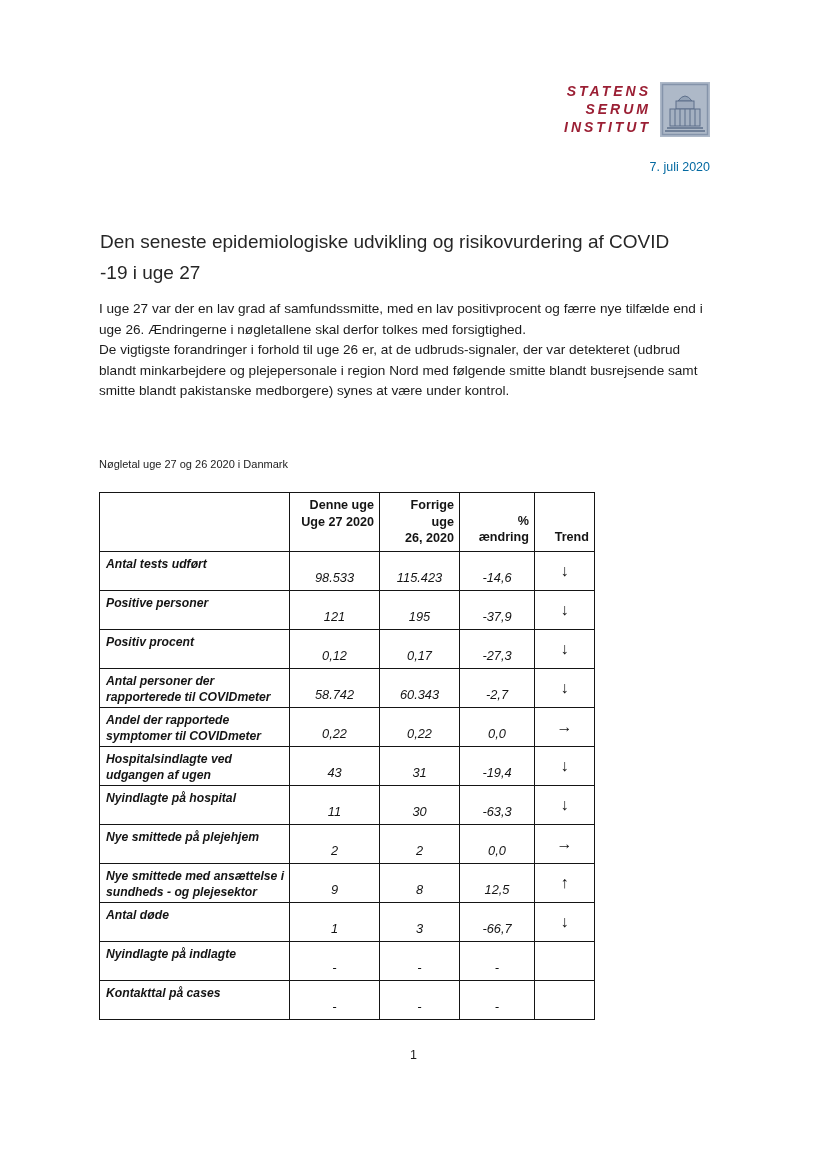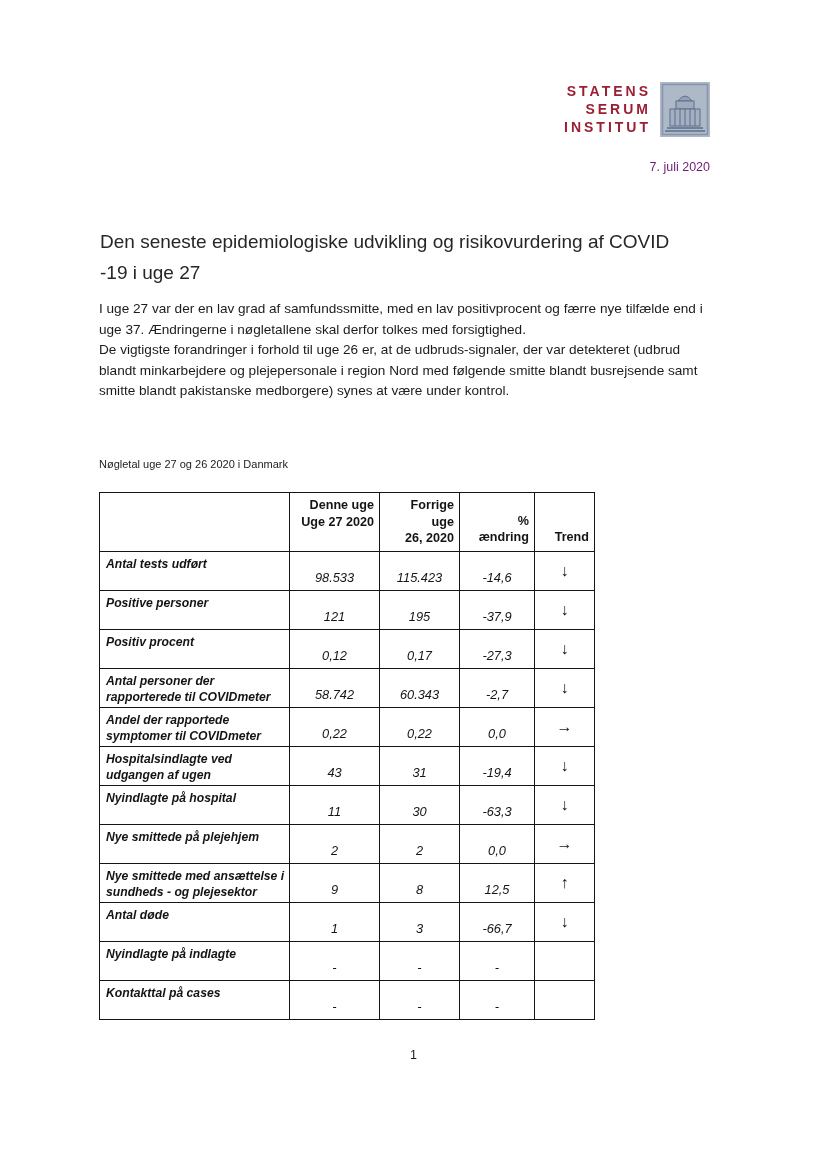--- a/index.html
+++ b/index.html
@@ -6,23 +6,23 @@
   html,body { background:#ffffff; }
   .page {
     position:relative; width:827px; height:1169px; margin:0 auto;
     background:#ffffff; overflow:hidden;
     font-family:"Liberation Sans", sans-serif; color:#1f1f1f;
   }
 
   
   .logo-block { position:absolute; top:82px; right:117px; display:flex; align-items:flex-start; gap:9px; }
   .logo-text { text-align:right; font-size:14px; line-height:18px; letter-spacing:3px; font-weight:bold; }
-  .logo-text span { display:block; }
+  .logo-text span { display:block;font-style:italic; }
   .logo-img { display:block; width:50px; height:55px; }
-  .doc-date { position:absolute; top:160px; right:117px; font-size:12.5px; color:#701a75; }
+  .doc-date { position:absolute; top:160px; right:117px; font-size:12.5px; color:#0369a1; }
 
   
   .doc-title {
     position:absolute; left:100px; top:226px; width:585px;
     font-size:19px; font-weight:normal; line-height:31px; color:#262626;
   }
   .intro { position:absolute; left:99px; top:299px; width:618px; font-size:13.6px; line-height:20.5px; color:#1b1b1b; }
   .intro p + p { }
 
   
@@ -83,21 +83,21 @@
       <path d="M15 27 V44 M20 27 V44 M25 27 V44 M30 27 V44 M35 27 V44" stroke="#5d6f8a" stroke-width="1" fill="none"></path>
       <line x1="7" y1="46" x2="43" y2="46" stroke="#5d6f8a" stroke-width="1.5"></line>
       <line x1="5" y1="49" x2="45" y2="49" stroke="#5d6f8a" stroke-width="1.5"></line>
     </svg>
   </div>
   <div class="doc-date">7. juli 2020</div>
 
   <h1 class="doc-title">Den seneste epidemiologiske udvikling og risikovurdering af COVID -19 i uge 27</h1>
 
   <section class="intro">
-    <p>I uge 27 var der en lav grad af samfundssmitte, med en lav positivprocent og færre nye tilfælde end i uge 37. Ændringerne i nøgletallene skal derfor tolkes med forsigtighed.</p>
+    <p>I uge 27 var der en lav grad af samfundssmitte, med en lav positivprocent og færre nye tilfælde end i uge 26. Ændringerne i nøgletallene skal derfor tolkes med forsigtighed.</p>
     <p>De vigtigste forandringer i forhold til uge 26 er, at de udbruds-signaler, der var detekteret (udbrud blandt minkarbejdere og plejepersonale i region Nord med følgende smitte blandt busrejsende samt smitte blandt pakistanske medborgere) synes at være under kontrol.</p>
   </section>
 
   <h2 class="table-heading">Nøgletal uge 27 og 26 2020 i Danmark</h2>
 
   <table class="key-figures">
     <colgroup>
       <col class="w-label">
         <col class="w-cur">
         <col class="w-prev">

